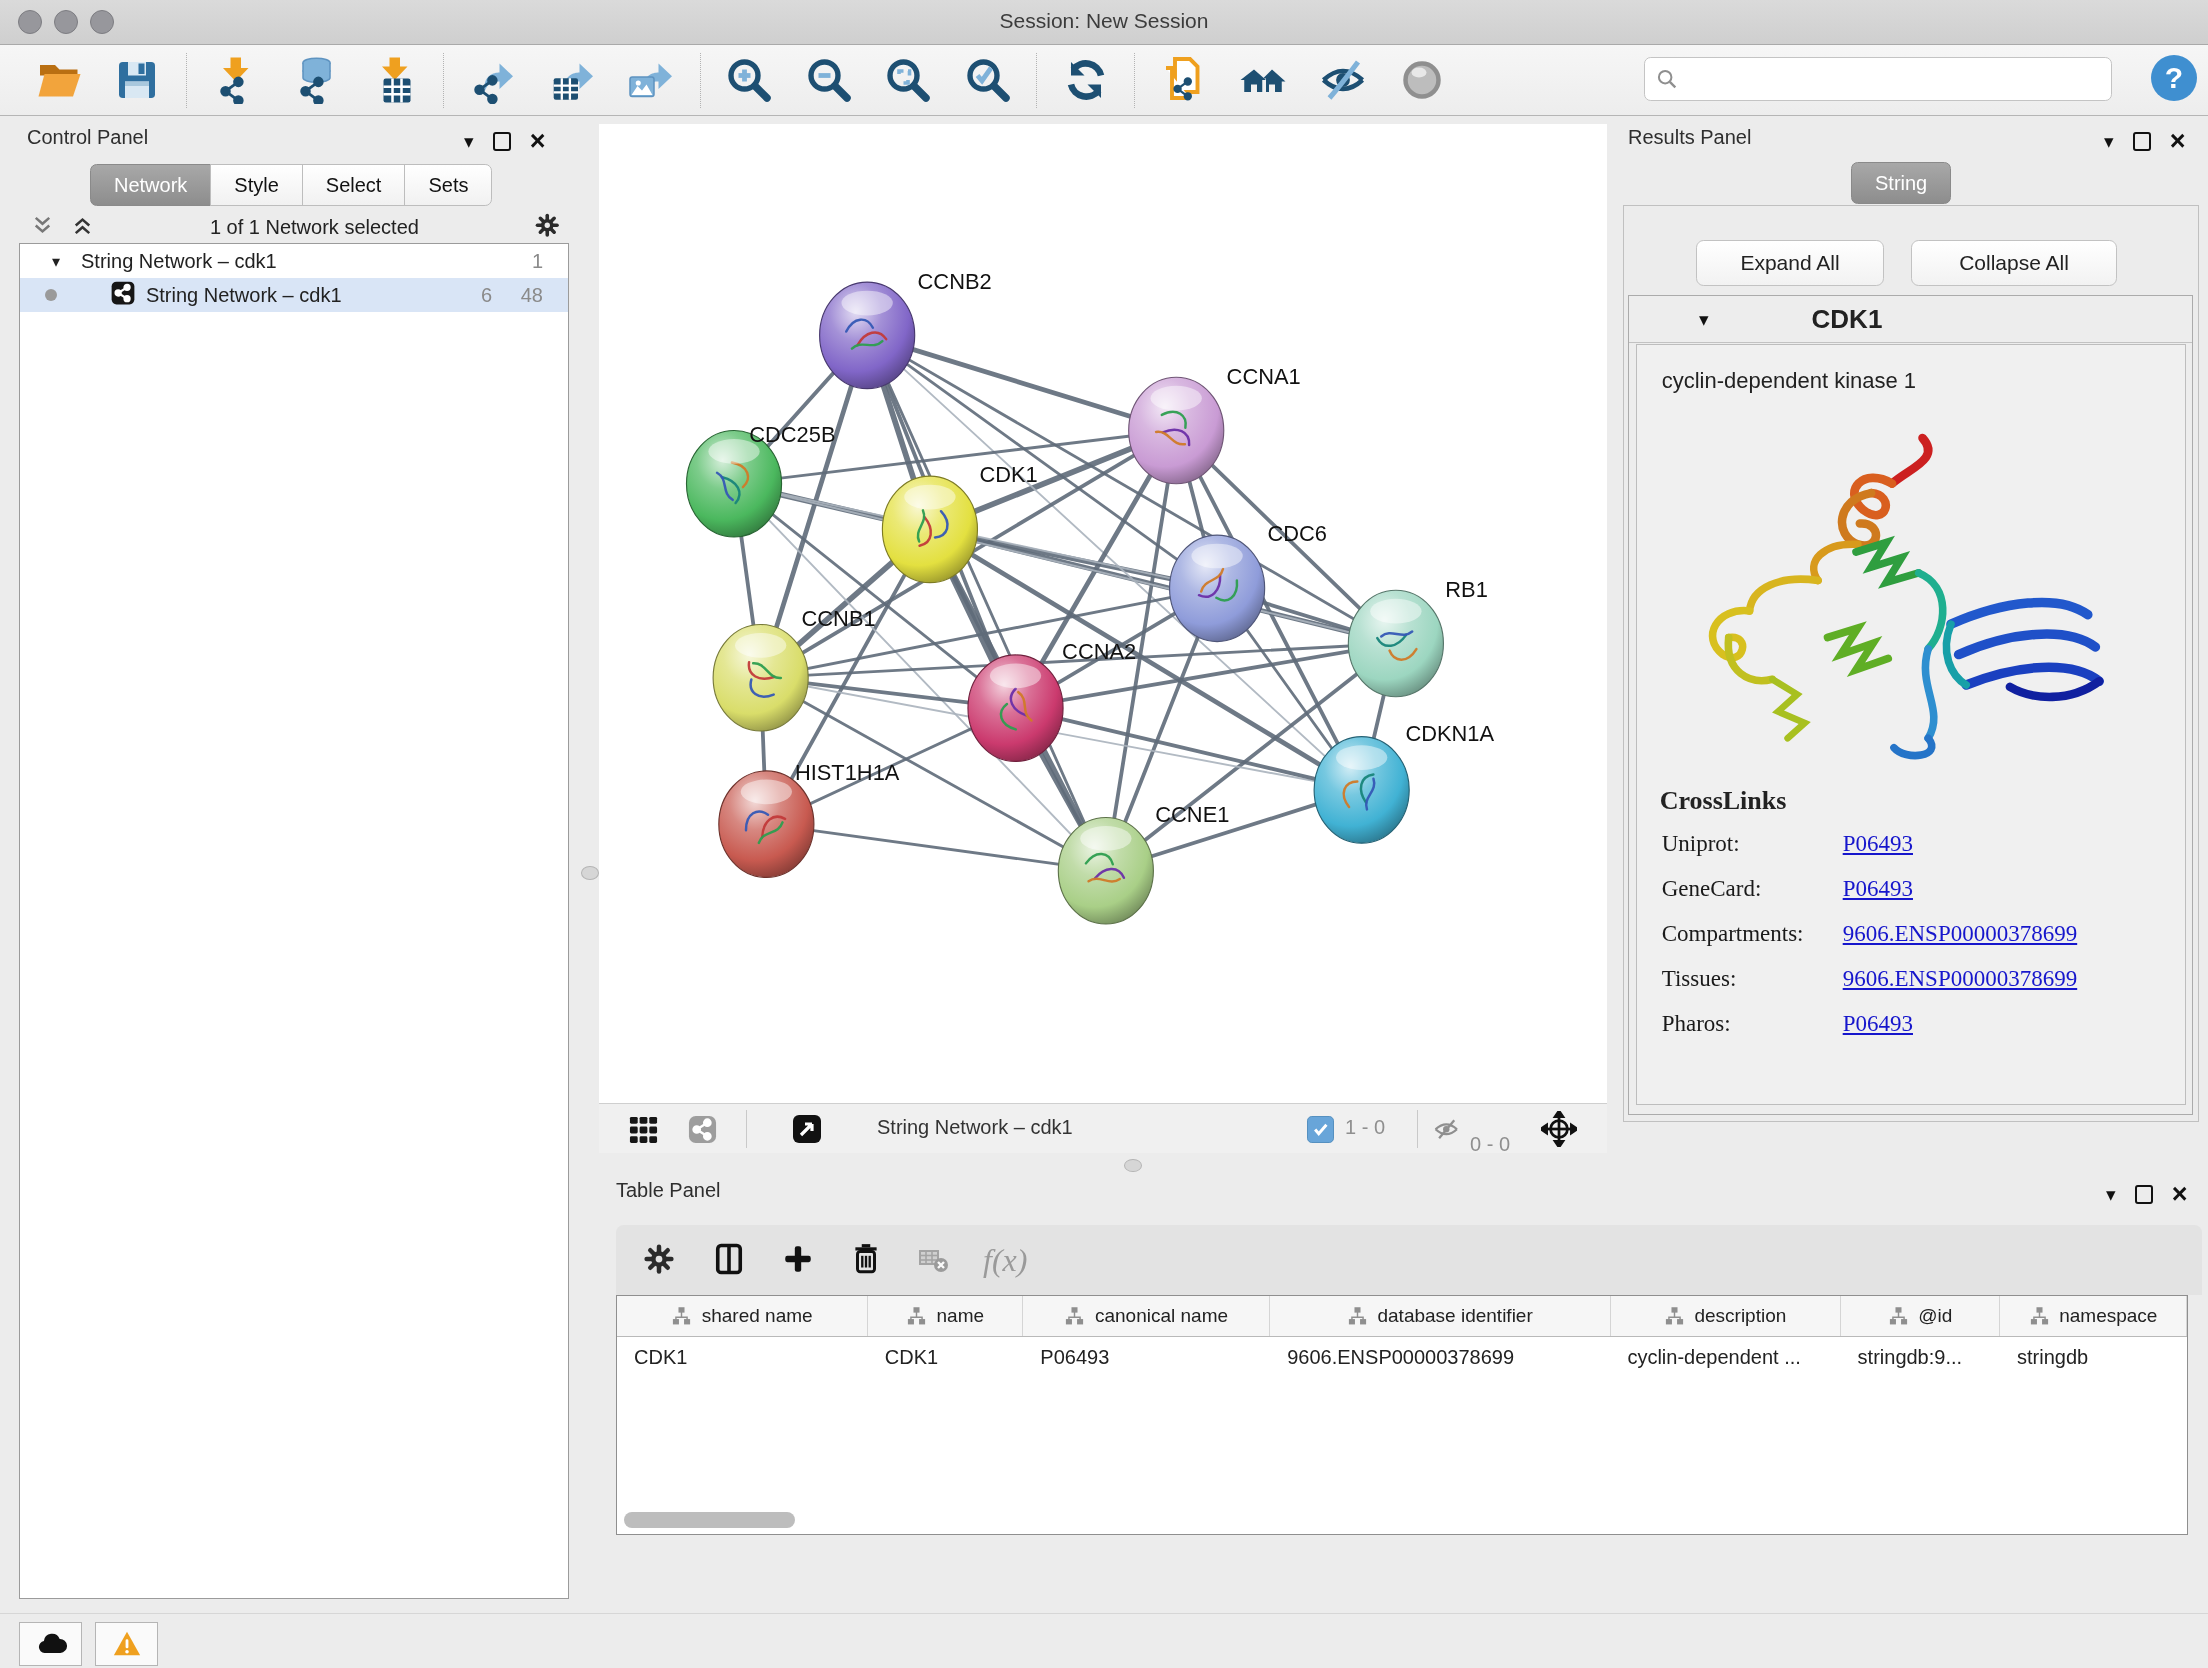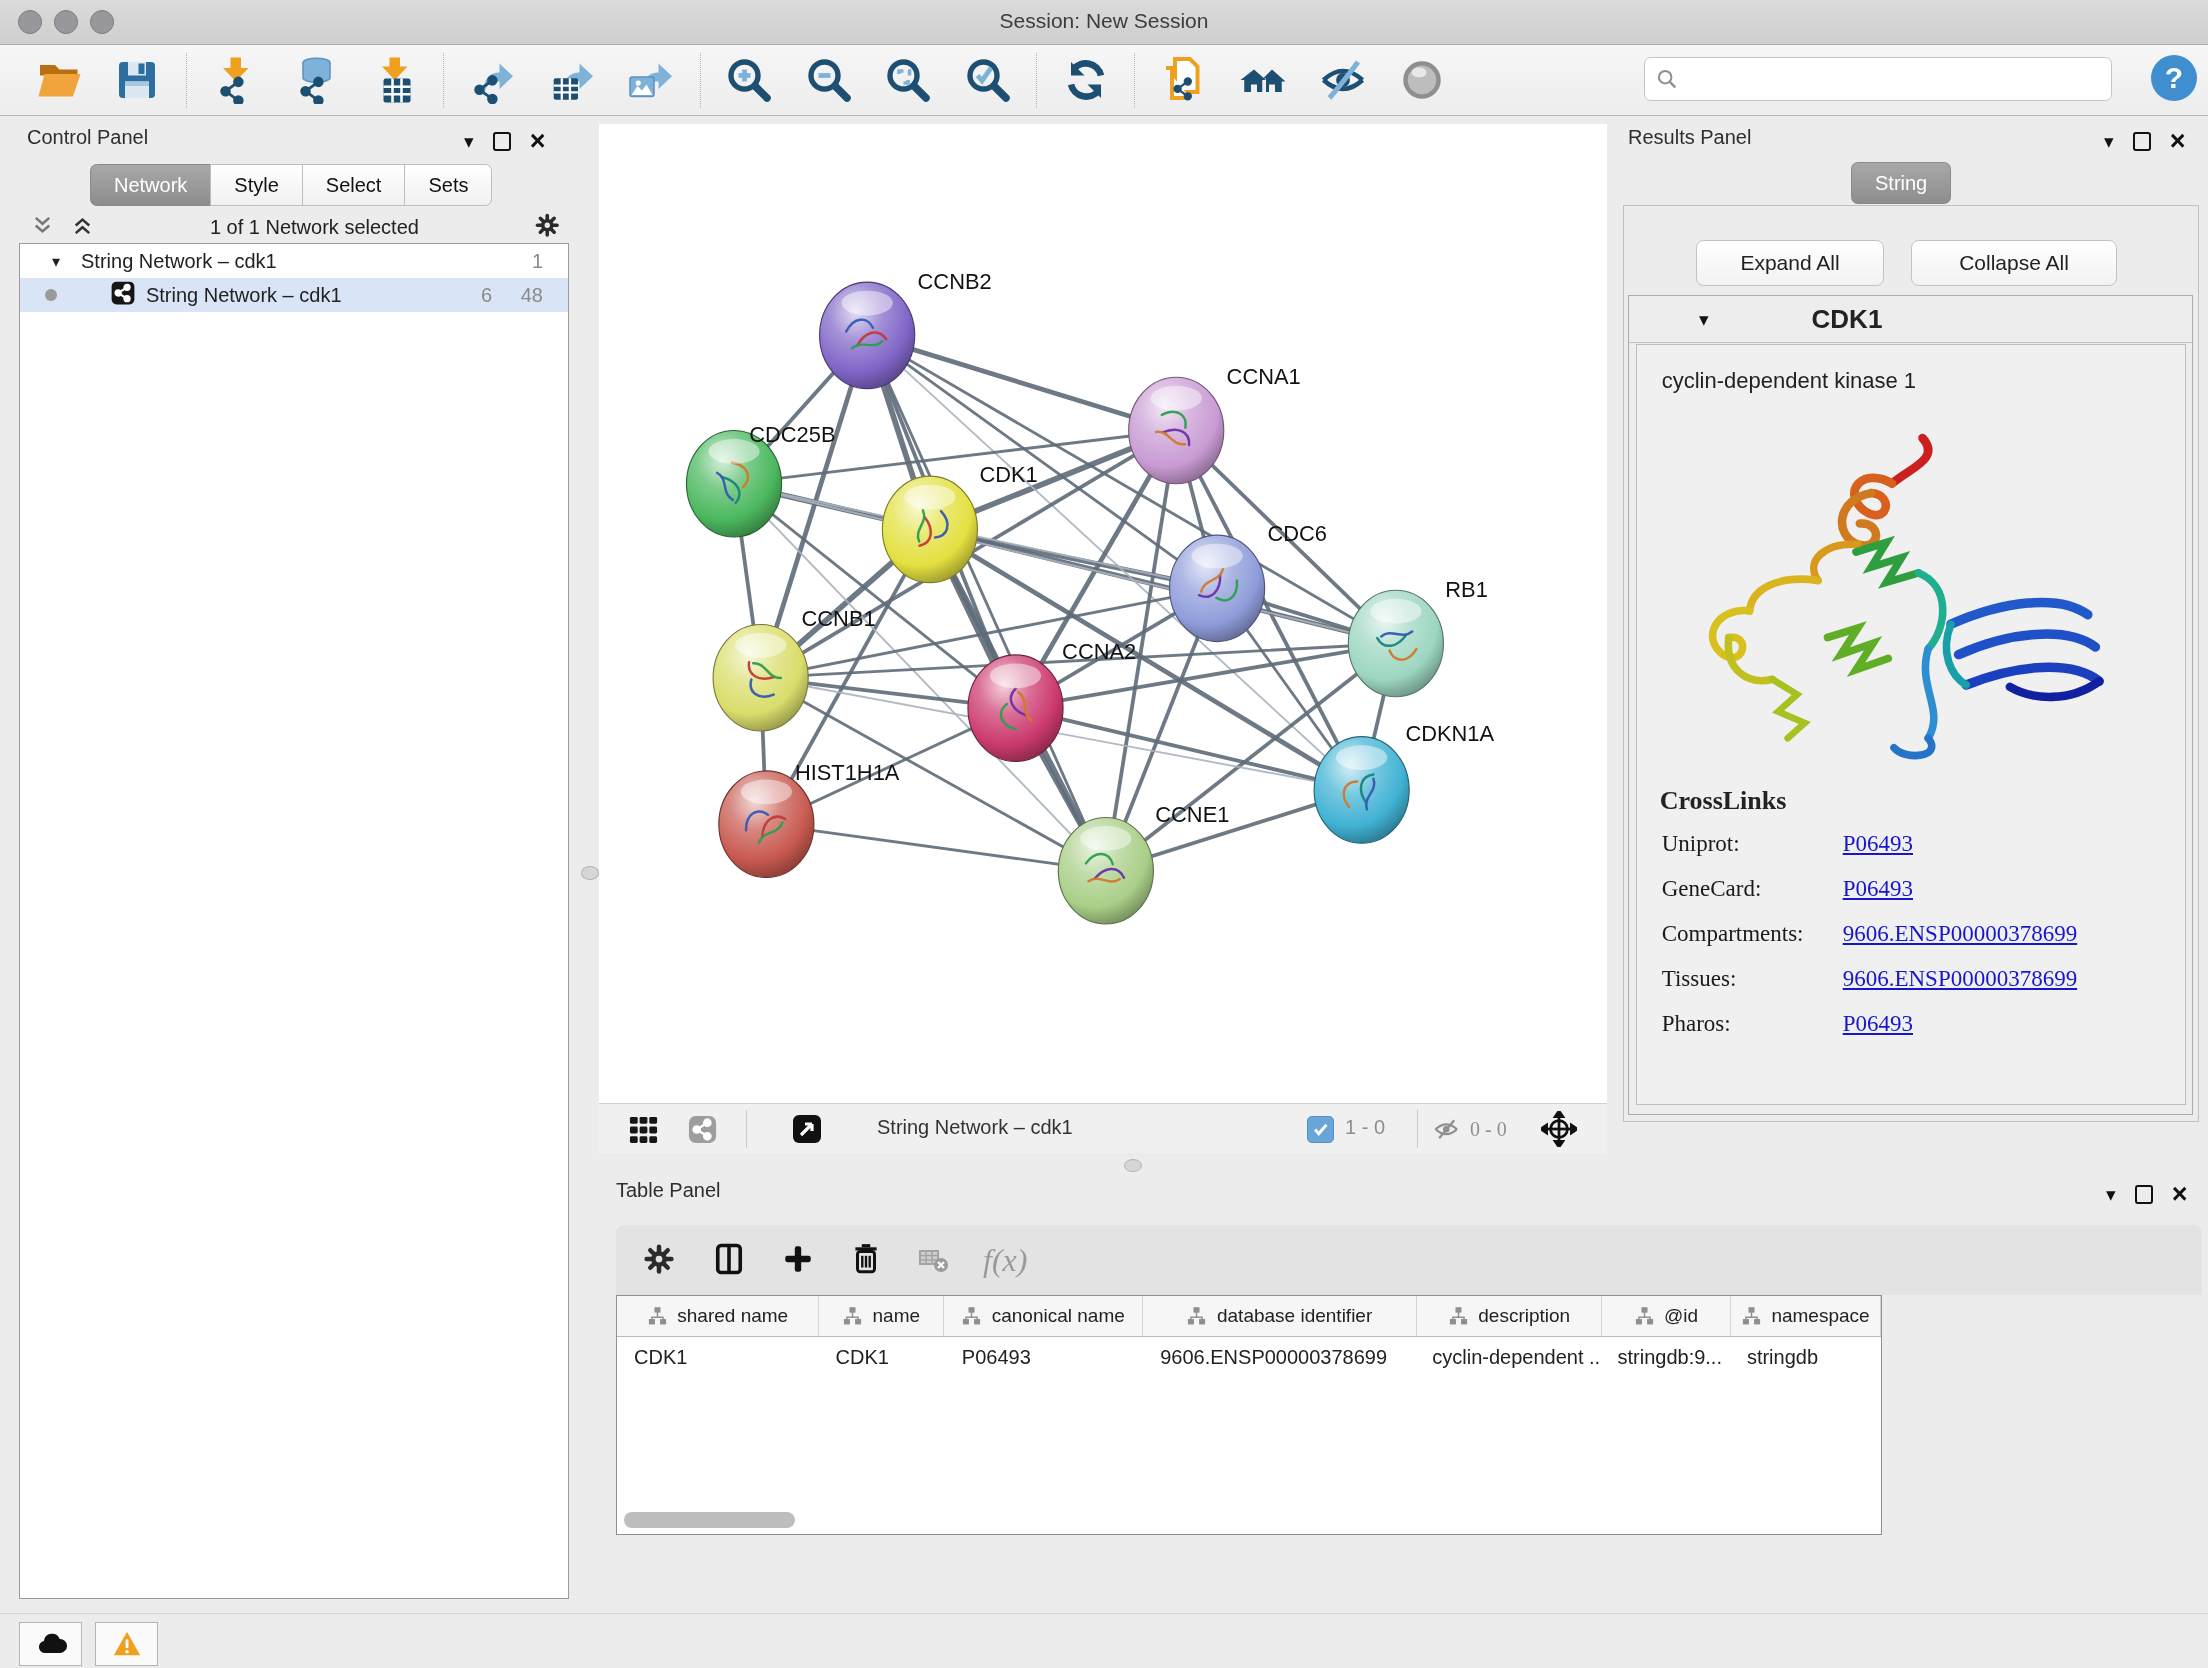--- a/index.html
+++ b/index.html
@@ -56,21 +56,21 @@
   .btn{display:flex;align-items:center;justify-content:center;height:44px;border:1px solid #c2c2c2;
        border-radius:7.6px;background:linear-gradient(#fff,#f2f2f2);font-size:21px;}
   .serif{font-family:"Liberation Serif",serif;}
   .xl-label{font-size:23px;color:#1a1a1a;}
   .xl-link{font-size:23px;color:#1616cc;text-decoration:underline;}
   .xlrow{display:flex;margin:0 0 19px 25px;}
   .xlrow .lab{width:181px;}
   
   #tbl-toolbar{left:616px;top:1225px;width:1586px;height:70px;background:#e3e3e3;border-radius:7.6px 7.6px 0 0;
                display:flex;align-items:center;gap:34px;padding-left:25px;box-sizing:border-box;}
-  #tbl-box{left:616px;top:1295px;width:1266px;height:240px;background:#fff;border:1.9px solid #8f8f8f;box-sizing:border-box;}
+  #tbl-box{left:616px;top:1295px;width:1572px;height:240px;background:#fff;border:1.9px solid #8f8f8f;box-sizing:border-box;}
   #tbl-head{display:flex;height:40px;background:#f6f6f6;border-bottom:1.9px solid #b9b9b9;}
   .th{display:flex;align-items:center;justify-content:center;gap:9.5px;font-size:19px;color:#222;
       border-right:1px solid #d5d5d5;box-sizing:border-box;overflow:hidden;white-space:nowrap;}
   .th svg{flex:none;}
   #tbl-row{display:flex;height:40px;}
   .td{display:flex;align-items:center;padding-left:17px;font-size:20px;box-sizing:border-box;overflow:hidden;white-space:nowrap;}
   #hscroll{position:absolute;left:6.7px;bottom:5.7px;width:171px;height:16px;border-radius:8.6px;background:#bdbdbd;}
   
   #statusbar{left:0;top:1613px;width:2208px;height:55px;background:#ececec;border-top:1px solid #d6d6d6;}
   .sq-btn{width:63px;height:44px;background:#fafafa;border:1.9px solid #b5b5b5;display:flex;align-items:center;justify-content:center;box-sizing:border-box;}
@@ -610,21 +610,21 @@
         </svg>
       </span>
     <span class="abs cbcount" style="left:746px;top:12.4px;">1 - 0</span>
     <span class="abs vsep" style="left:818px;"></span>
     <span class="abs" style="left:833px;top:11.4px;"><svg viewBox="0 0 32 32" width="28.5" height="28.5">
           <path d="M4 16q12-11 24 0" fill="none" stroke="#8f8f8f" stroke-width="2.6"></path>
           <path d="M4 16q12 11 24 0" fill="none" stroke="#8f8f8f" stroke-width="2.6"></path>
           <circle cx="16" cy="16" r="3.6" fill="#8f8f8f"></circle>
           <line x1="8" y1="26" x2="25" y2="6" stroke="#8f8f8f" stroke-width="2.6"></line>
         </svg></span>
-    <span class="abs cbcount" style="left:871px;top:14px;font-family:Liberation Serif, serif;">0 - 0</span>
+    <span class="abs cbcount" style="left:871px;top:29px;">0 - 0</span>
     <span class="abs" style="left:942px;top:6.7px;"><svg viewBox="0 0 32 32" width="36" height="36">
           <g stroke="#111" stroke-width="2.4" fill="#111">
             <circle cx="16" cy="16" r="7.5" fill="none"></circle>
             <line x1="16" y1="5" x2="16" y2="27"></line>
             <line x1="5" y1="16" x2="27" y2="16"></line>
             <path d="M16 0l3.4 5h-6.8z"></path>
             <path d="M16 32l3.4-5h-6.8z"></path>
             <path d="M0 16l5-3.4v6.8z"></path>
             <path d="M32 16l-5-3.4v6.8z"></path>
           </g>

